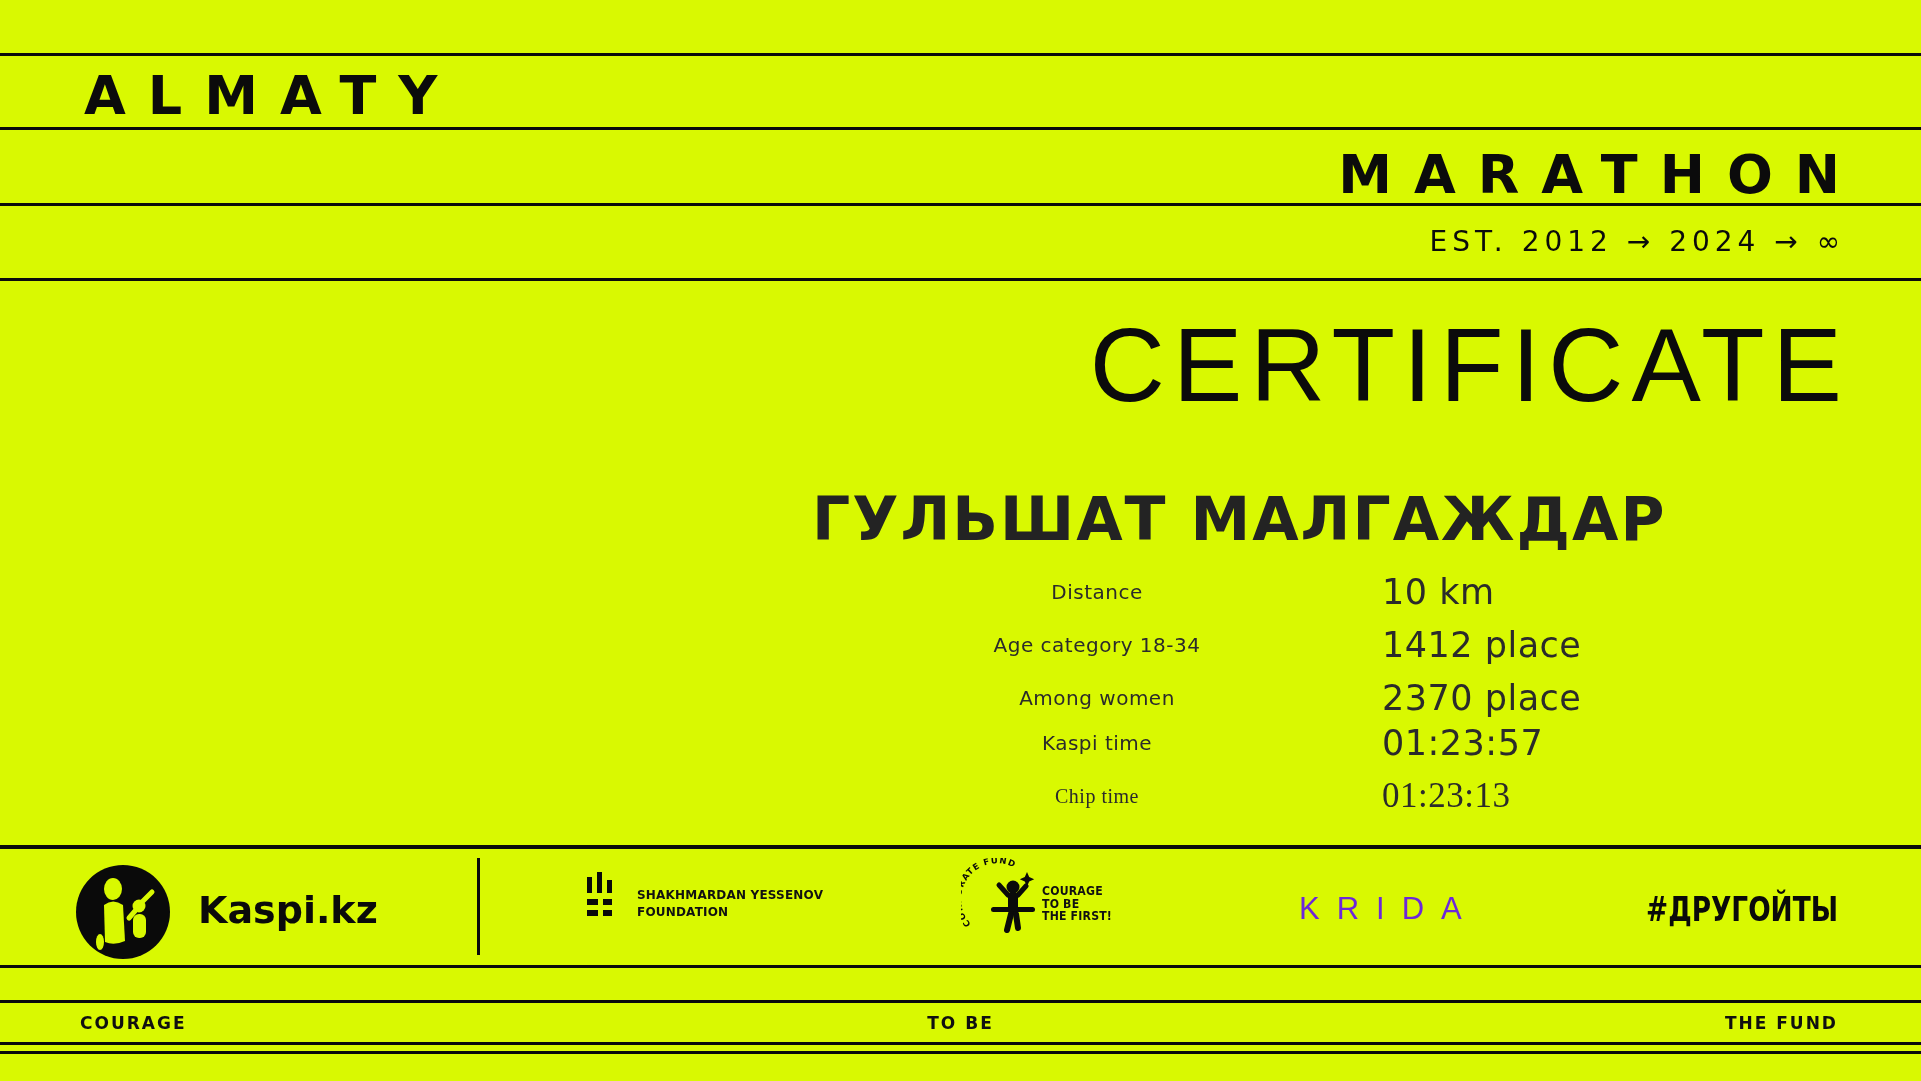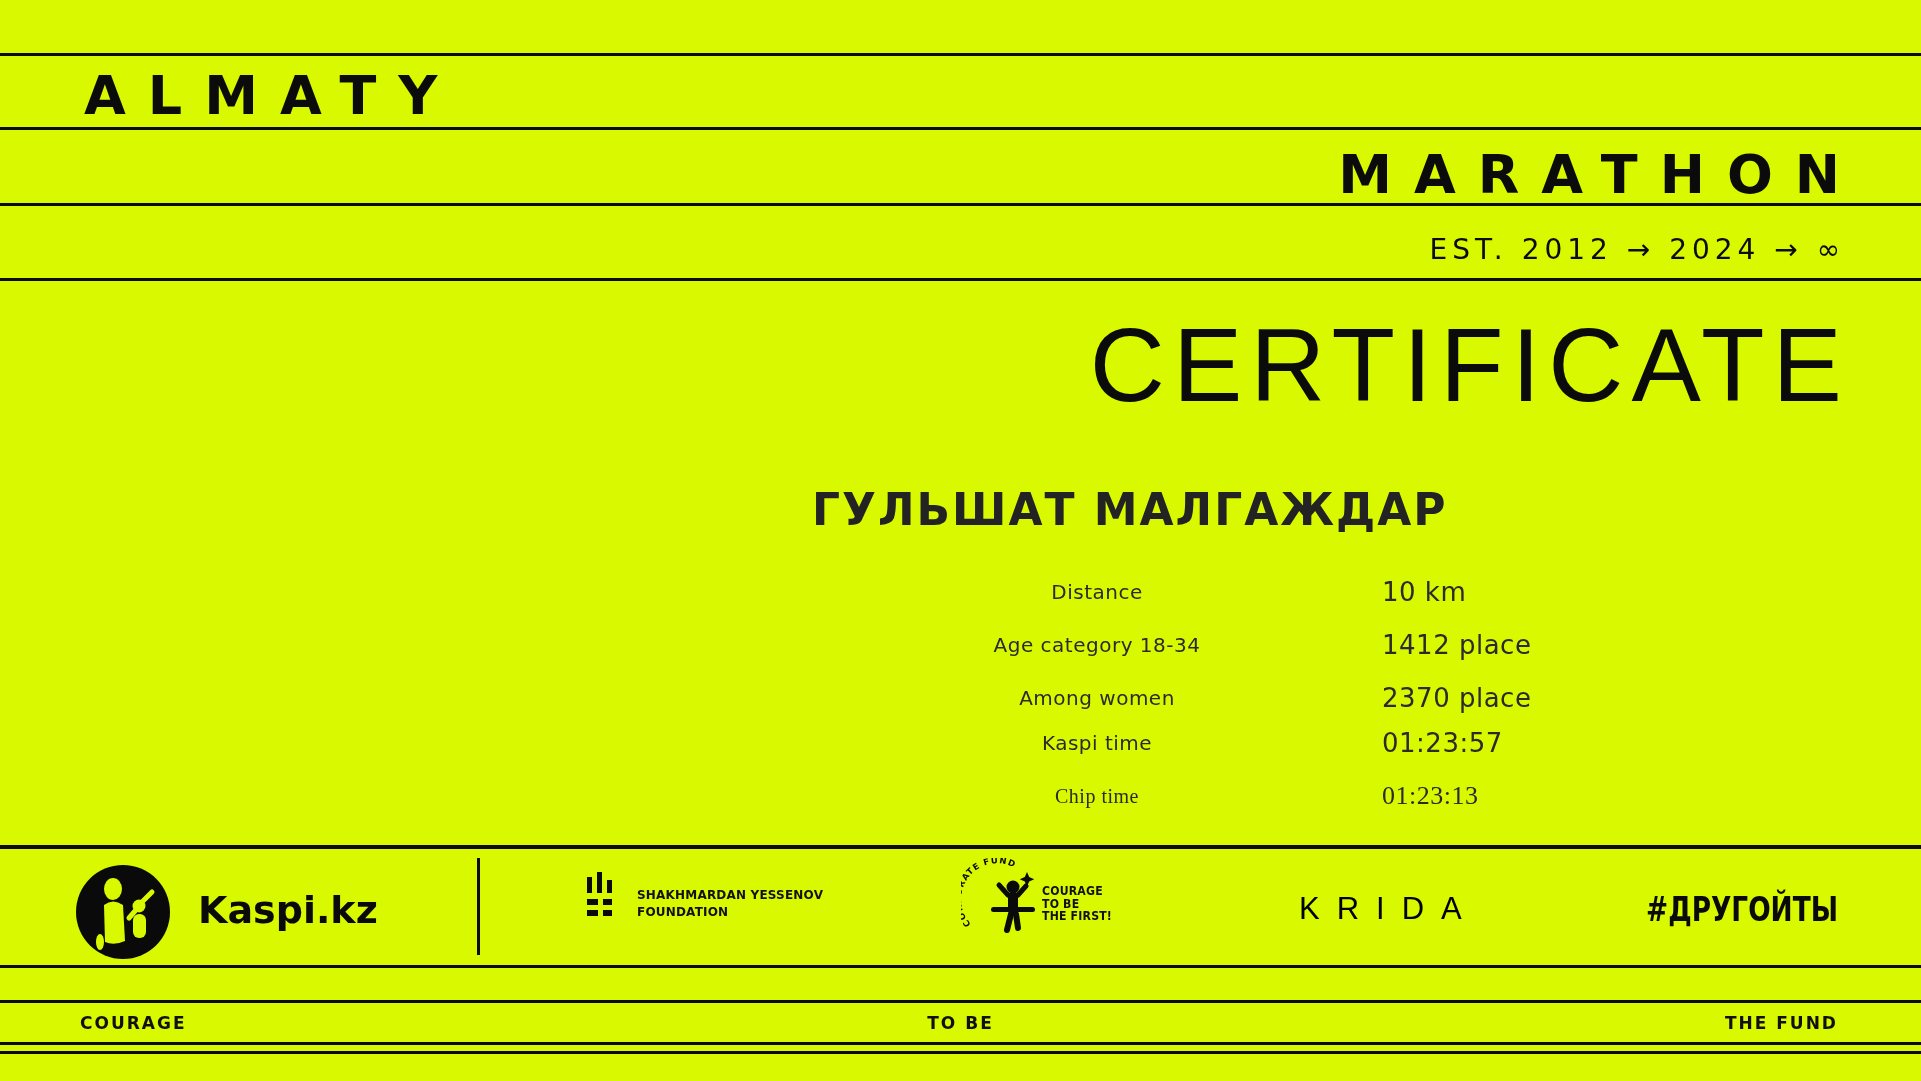--- a/index.html
+++ b/index.html
@@ -26,51 +26,51 @@
   .rule.r5{top:845px;height:4px;}
   .rule.r6{top:965px;}
   .rule.r7{top:1000px;}
   .rule.r8{top:1042px;}
   .rule.r9{top:1051px;}
 
   
   .band{position:absolute;left:0;width:1921px;display:flex;align-items:center;}
   .band-almaty{top:56px;height:80px;padding-left:84px;}
   .band-marathon{top:130px;height:89px;justify-content:flex-end;padding-right:59px;}
-  .band-est{top:206px;height:72px;justify-content:flex-end;padding-right:76px;margin-top:8px;}
+  .band-est{top:206px;height:72px;justify-content:flex-end;padding-right:76px;}
   .brand-word{
     font-size:54px;font-weight:700;letter-spacing:22px;line-height:1;
     color:var(--ink);white-space:nowrap;
   }
   .est-line{
     font-size:28px;font-weight:400;letter-spacing:5px;line-height:1;white-space:nowrap;
   }
 
   
   .cert-title{
     position:absolute;top:308px;right:71px;
     font-family:"Liberation Sans", sans-serif;
     font-size:104px;font-weight:400;letter-spacing:8px;line-height:1.1;
     color:var(--ink);white-space:nowrap;
   }
 
   
   .participant-name{
     position:absolute;left:812px;top:486px;
-    font-size:44px;font-weight:700;letter-spacing:2px;line-height:1.1;
+    font-size:60px;font-weight:700;letter-spacing:2px;line-height:1.1;
     color:#232323;white-space:nowrap;
   }
 
   
   .result-row{position:absolute;left:812px;height:40px;display:flex;align-items:center;}
   .result-row .cell-label{
     width:570px;font-size:20px;color:var(--soft);letter-spacing:.5px;white-space:nowrap;text-align:center;
   }
   .result-row .cell-value{
-    position:absolute;left:570px;font-size:26px;color:var(--soft);letter-spacing:.5px;white-space:nowrap;
+    position:absolute;left:570px;font-size:35px;color:var(--soft);letter-spacing:.5px;white-space:nowrap;
   }
   .row0{top:572px;} .row1{top:625px;} .row2{top:678px;} .row3{top:723px;} .row4{top:776px;font-family:Liberation Serif, serif;}
 
   
   .kaspi-logo{position:absolute;left:76px;top:865px;width:94px;height:94px;}
   .kaspi-wordmark{
     position:absolute;left:198px;top:912px;transform:translateY(-54%);
     font-size:38px;font-weight:700;letter-spacing:0px;white-space:nowrap;color:#0A0A0A;
   }
   .v-divider{position:absolute;left:477px;top:858px;width:3px;height:97px;background:var(--ink);}
@@ -85,21 +85,21 @@
   .fund-logo{position:absolute;left:961px;top:858px;width:92px;height:86px;}
   .fund-text{
     position:absolute;left:1042px;top:885px;
     font-size:11.5px;font-weight:700;letter-spacing:.2px;line-height:12.5px;color:#111;
     transform:scaleX(.95);transform-origin:left center;white-space:nowrap;
   }
 
   .krida-wordmark{
     position:absolute;left:1299px;top:910px;transform:translateY(-52%);
     font-family:"Liberation Sans", sans-serif;
-    font-size:31px;font-weight:400;letter-spacing:17px;white-space:nowrap;color:#000000;
+    font-size:31px;font-weight:400;letter-spacing:17px;white-space:nowrap;color:#6d28d9;
   }
   .hashtag-wordmark{
     position:absolute;right:83px;top:910px;
     transform:translateY(-52%) scaleX(.8);transform-origin:right center;
     font-size:33px;font-weight:700;letter-spacing:0px;white-space:nowrap;color:#0A0A0A;
   }
 
   
   .slogan-strip{
     position:absolute;left:0;top:1004px;width:1921px;height:38px;

